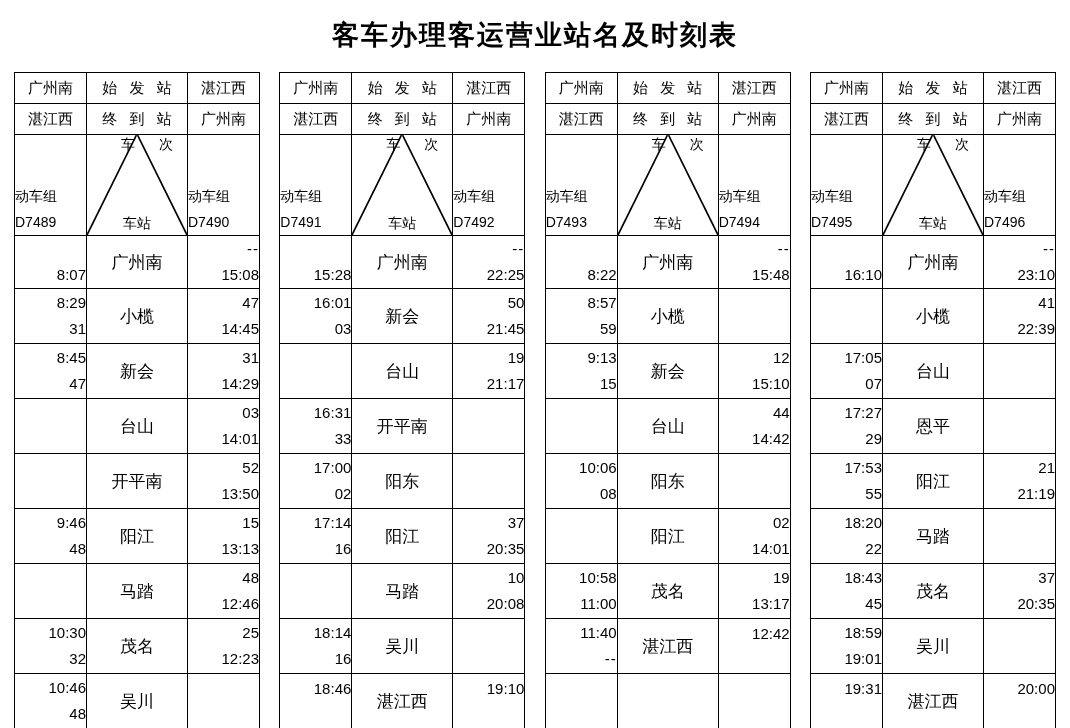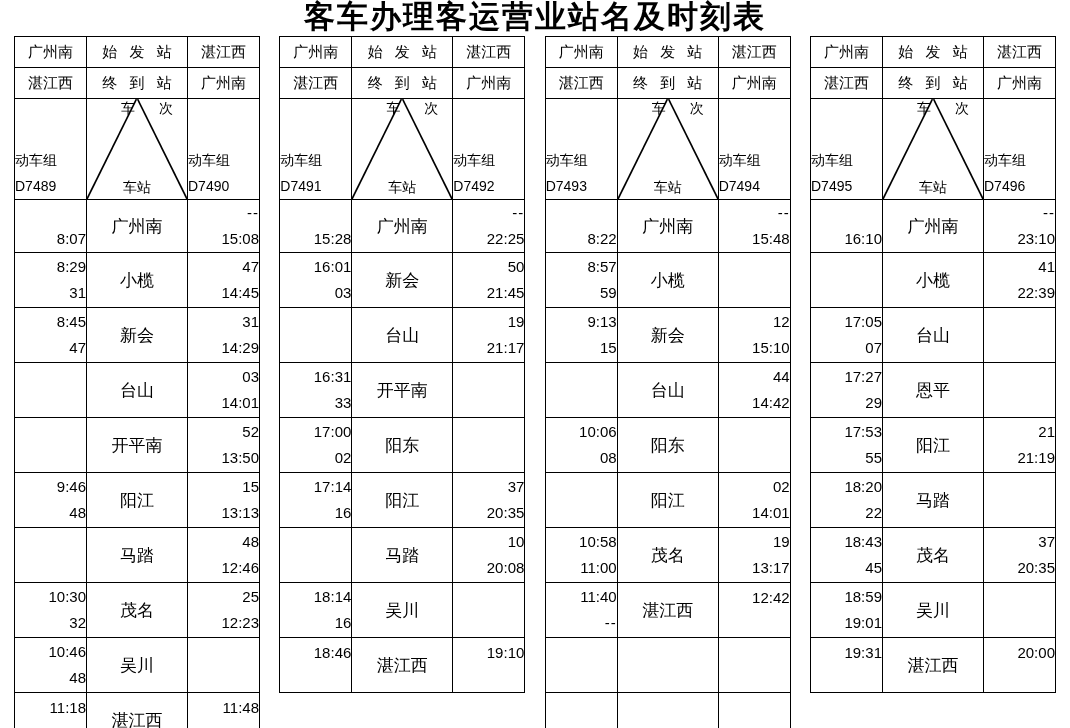--- a/index.html
+++ b/index.html
@@ -9,25 +9,25 @@
   }
   body {
     width: 1070px;
     height: 728px;
     font-family: "Liberation Sans", sans-serif;
     color: #000;
     overflow: hidden;
   }
   .page-title {
     text-align: center;
-    font-size: 31px;
+    font-size: 27px;
     font-weight: bold;
     letter-spacing: 2px;
     line-height: 34px;
-    margin: 0;
+    margin: 18px;
     padding: 0 0 6px 0;
     height: 30px;
     overflow: hidden;
   }
   .boards {
     display: flex;
     flex-direction: row;
     justify-content: space-between;
     align-items: flex-start;
     padding: 0 14px;

